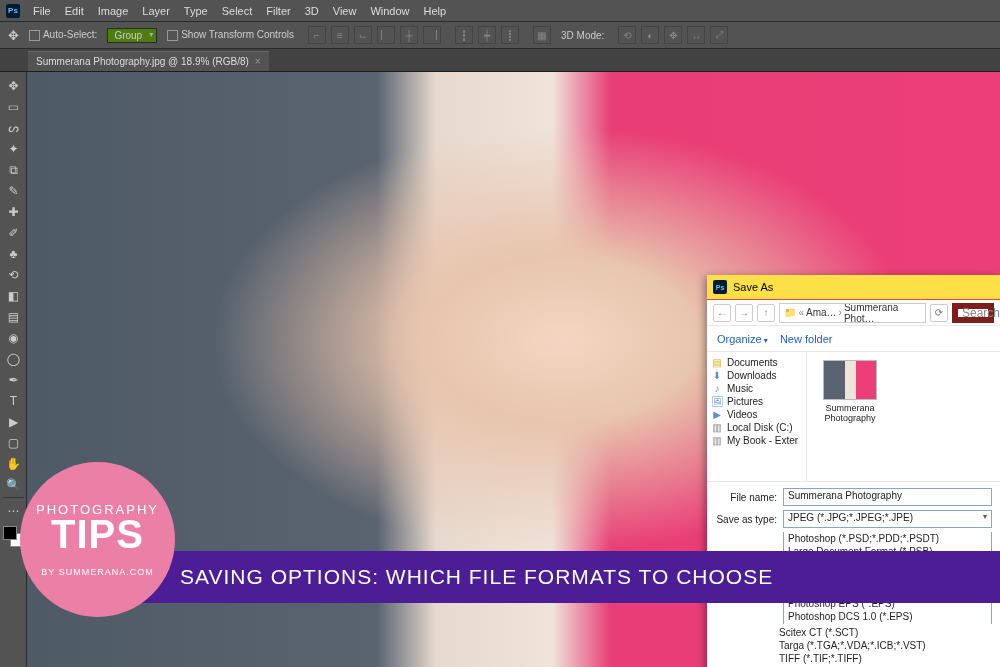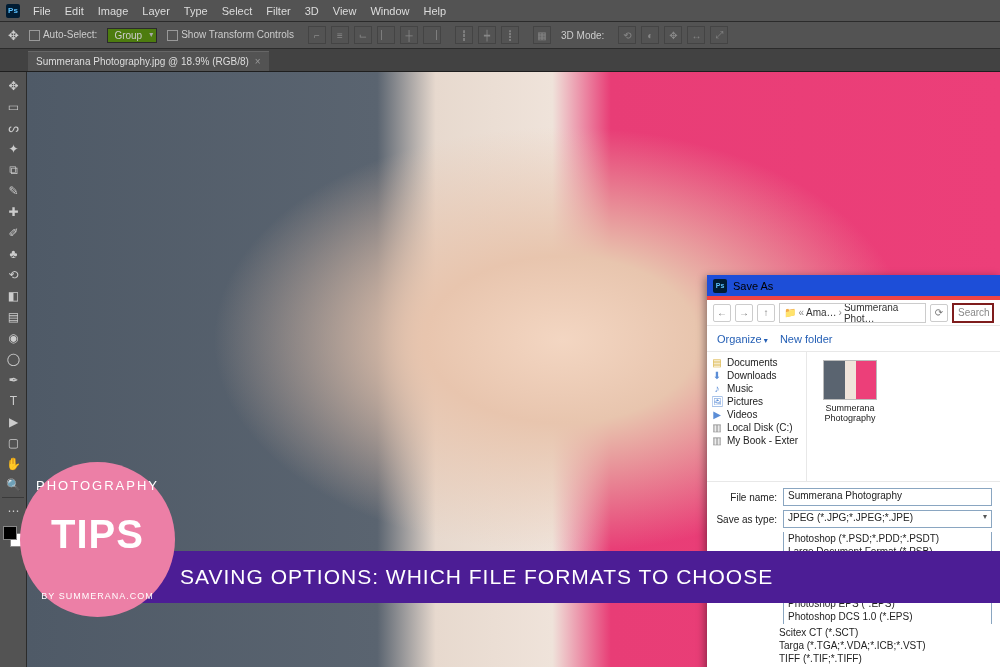--- a/index.html
+++ b/index.html
@@ -33,27 +33,27 @@
 
   
   .canvas { position:absolute; left:27px; top:72px; right:0; bottom:0; background:#2b2b2b; }
   .photo { width:100%; height:100%; background:
       radial-gradient(ellipse at 55% 45%, #f3d6c2 0%, #e8c5ae 18%, transparent 46%),
       linear-gradient(90deg, #4f5a67 0%, #5a6470 36%, #e7d9ce 42%, #efe3da 54%, #e83d76 60%, #ec3f79 100%);
   }
 
   
   .saveas { position:absolute; right:0; top:275px; width:293px; background:#fff; font-size:11px; box-shadow:-2px 2px 8px rgba(0,0,0,.4); }
-  .saveas-title { height:25px; background:#1d4ed8; border-bottom:4px solid #ef4444; display:flex; align-items:center; padding:0 6px; gap:6px; }
+  .saveas-title { height:25px; background:#fde047; border-bottom:1px solid #ef4444; display:flex; align-items:center; padding:0 6px; gap:6px; }
   .saveas-title .pslogo { width:14px; height:14px; background:#001c33; color:#59c1ff; font-size:7px; font-weight:bold; display:flex; align-items:center; justify-content:center; border-radius:2px; }
   .addrbar { height:26px; display:flex; align-items:center; padding:0 6px; gap:4px; border-bottom:1px solid #e8e8e8; }
   .addrbar .navbtn { width:18px; height:18px; border:1px solid #ccc; border-radius:2px; color:#777; font-size:10px; display:flex; align-items:center; justify-content:center; }
   .addrbar .crumb { flex:1; border:1px solid #ccc; height:20px; display:flex; align-items:center; padding:0 4px; font-size:10px; color:#333; overflow:hidden; }
   .addrbar .crumb span.sep { color:#888; margin:0 2px; }
-  .addrbar .search { width:42px; border:2px solid #7f1d1d; height:20px; font-size:10px; color:#888; padding:0 4px; display:flex; align-items:center;}
+  .addrbar .search { width:42px; border:6px solid #7f1d1d; height:20px; font-size:12px; color:#888; padding:0 4px; display:flex; align-items:center;}
   .sa-toolbar { height:26px; display:flex; align-items:center; padding:0 10px; gap:12px; color:#245fb5; font-size:11px; border-bottom:1px solid #e8e8e8;}
   .sa-toolbar .org::after { content:" ▾"; font-size:8px;}
   .sa-body { display:flex; height:130px; border-bottom:1px solid #e8e8e8; }
   .sa-tree { width:100px; border-right:1px solid #e8e8e8; padding:4px 0 4px 4px; overflow:hidden; }
   .tree-item { display:flex; align-items:center; gap:4px; font-size:10px; color:#222; padding:1px 0; white-space:nowrap; }
   .tree-item .ticon { width:12px; text-align:center; color:#5b8dd6; font-size:10px; }
   .tree-item .ticon.y { color:#d9b13b; }
   .tree-item .ticon.g { color:#888; }
   .sa-content { flex:1; padding:8px; display:flex; align-items:flex-start; }
   .thumb { display:flex; flex-direction:column; align-items:center; gap:4px; width:70px; }
@@ -69,21 +69,21 @@
 
   .format-list { border:1px solid #8aa6c1; border-top:none; margin-left:68px; font-size:10px; }
   .format-list .fmt { padding:1px 4px; color:#222; white-space:nowrap; overflow:hidden; }
   .format-list .fmt.sel { background:#1e6fd6; color:#fff; }
 
   
   .trailing { background:#fff; font-size:10px; padding:2px 4px 2px 72px; }
   .trailing div { padding:1px 0; color:#222; white-space:nowrap; overflow:hidden;}
 
   
-  .badge { position:absolute; left:20px; bottom:50px; width:155px; height:155px; border-radius:50%; background:#ec7fa6; display:flex; flex-direction:column; align-items:center; justify-content:center; color:#fff; text-align:center; line-height:1;gap:24px; }
+  .badge { position:absolute; left:20px; bottom:50px; width:155px; height:155px; border-radius:50%; background:#ec7fa6; display:flex; flex-direction:column; align-items:center; justify-content:center; color:#fff; text-align:center; line-height:1; }
   .badge .l1 { font-size:13px; letter-spacing:2px; font-weight:400; }
   .badge .l2 { font-size:40px; font-weight:700; letter-spacing:1px; margin-top:-2px;}
   .badge .l3 { font-size:9px; letter-spacing:1px; margin-top:14px;}
   .banner { position:absolute; left:100px; bottom:64px; right:0; height:52px; background:#4c1d95; color:#fff; display:flex; align-items:center; padding-left:80px; font-size:21px; letter-spacing:1px; }
   .banner::before { content:""; position:absolute; left:0; top:0; border-top:26px solid transparent; border-bottom:26px solid transparent; border-left:14px solid #2b2b2b00; }
   .banner::after { content:""; position:absolute; right:0; top:0; width:0; height:0; border-top:26px solid #37393b; border-bottom:26px solid #37393b; border-right:18px solid transparent; display:none;}
 
 </style>
 </head>
 <body>

